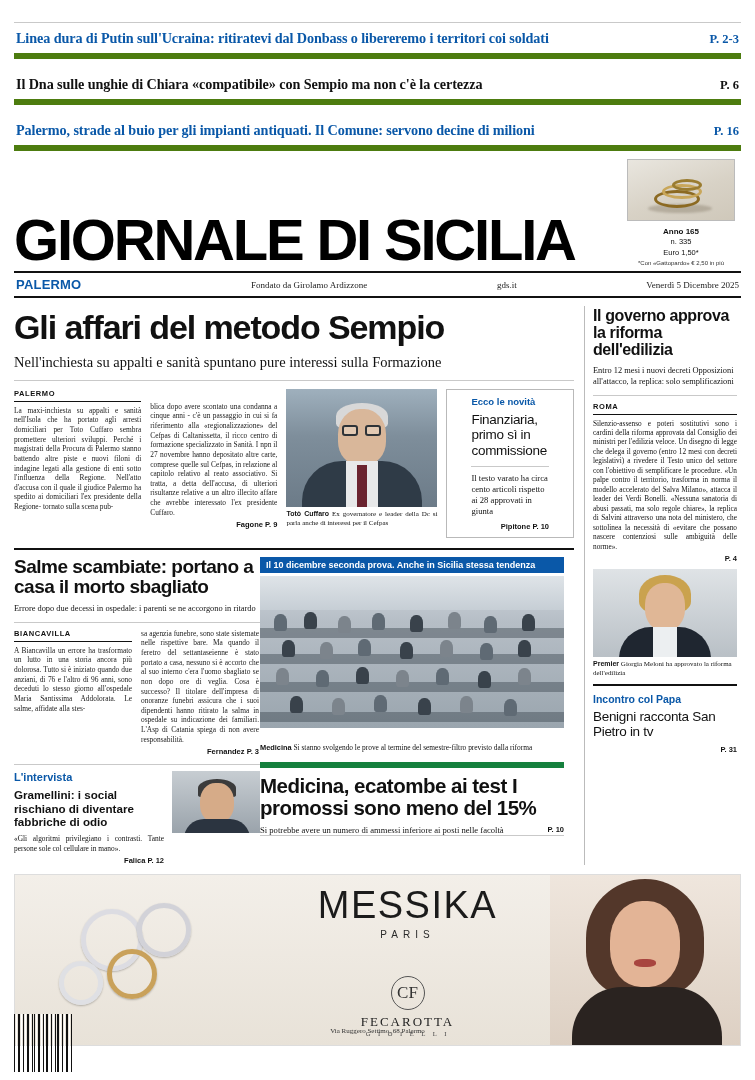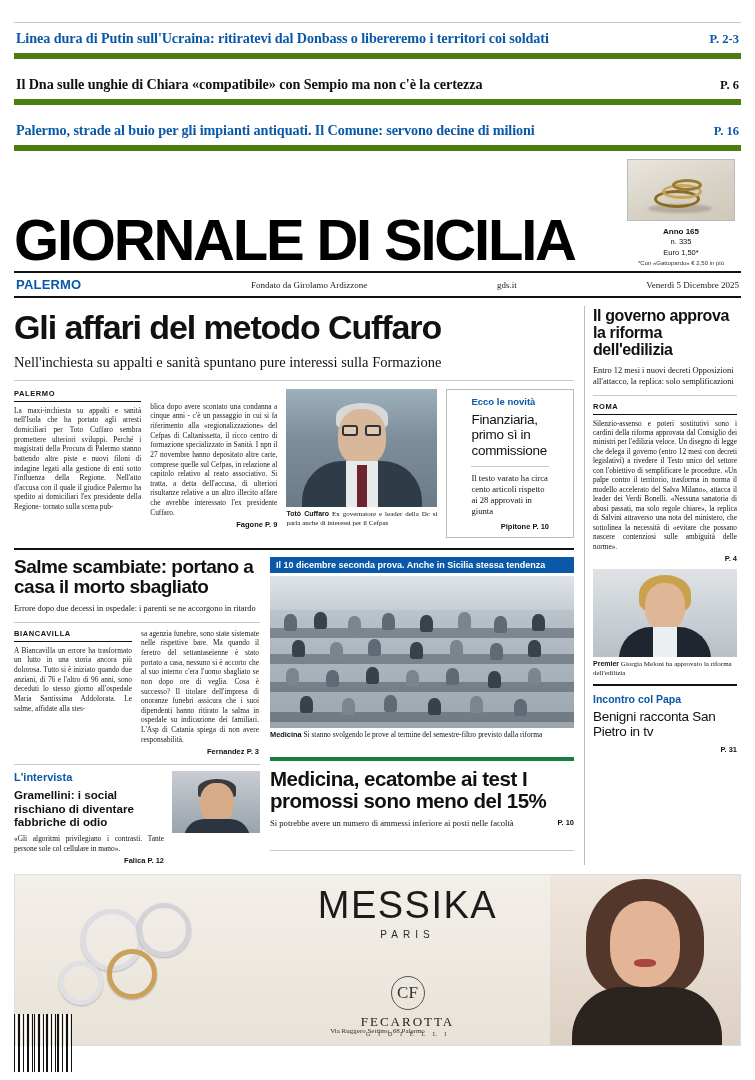--- a/index.html
+++ b/index.html
@@ -254,21 +254,21 @@
     font-family: "Liberation Sans", sans-serif;
     font-weight: bold;
     font-size: 7.5px;
     text-align: right;
     margin-top: 4px;
   }
 
   
   .mid {
     display: flex;
-    gap: 10px;
+    gap: 0;
     margin-top: 10px;
     border-top: 2px solid #111;
     padding-top: 7px;
   }
   .mid-left { width: 246px; }
   .mid-right { width: 304px; }
 
   .sec-title {
     font-family: "Liberation Sans", sans-serif;
     font-weight: bold;
@@ -315,42 +315,42 @@
   .photo-lecture .person.l { background:#5f6a74; }
   .photo-lecture .person.d { background:#39424b; }
   .photo-lecture .person.t { background:#7c848c; }
   .photo-lecture .wall {
     position:absolute; top:0; left:0; width:100%; height:34px;
     background: linear-gradient(180deg,#dfe4e8,#c6ced5);
   }
   .cap-under {
     font-family: "Liberation Serif", serif;
     font-size: 7.4px;
-    margin-top: 2px;
-    padding-bottom: 18px;
-    border-bottom: 4px solid #15803d;
+    margin-top: 15px;
+    padding-bottom: 10px;
+    border-bottom: 6px solid #15803d;
   }
   .cap-under b { font-family:"Liberation Sans",sans-serif; }
   .mid-headline {
     font-family: "Liberation Sans", sans-serif;
     font-weight: bold;
     font-size: 20.5px;
     line-height: 1.08;
     letter-spacing: -0.5px;
     margin-top: 7px;
   }
   .mid-dek {
     font-family: "Liberation Serif", serif;
     font-size: 8.6px;
     margin-top: 6px;
     display: flex;
     justify-content: space-between;
     align-items: flex-start;
     border-bottom: 1px solid #c9c9c9;
-    padding-bottom: 22px;
+    padding-bottom: 0;
   }
   .mid-dek .pg { font-family:"Liberation Sans",sans-serif; font-weight:bold; font-size:7.5px; }
 
   
   .interview {
     margin-top: 8px;
     border-top: 1px solid #c9c9c9;
     padding-top: 6px;
     display: flex;
     gap: 8px;
@@ -598,21 +598,21 @@
     <span class="founded">Fondato da Girolamo Ardizzone</span>
     <span class="site">gds.it</span>
     <span class="date">Venerdì 5 Dicembre 2025</span>
   </div>
 
   <div class="content">
 
     <div class="left-col">
 
       <div>
-        <h1 class="lead-title">Gli affari del metodo Cuffaro</h1>
+        <h1 class="lead-title">Gli affari del metodo Sempio</h1>
         <div class="lead-sub">Nell'inchiesta su appalti e sanità spuntano pure interessi sulla Formazione</div>
 
         <div class="lead-body">
           <div class="lead-c1">
             <div class="kicker">PALERMO</div>
             <div class="col-text">La maxi-inchiesta su appalti e sanità nell'Isola che ha portato agli arresti domiciliari per Toto Cuffaro sembra promettere ulteriori sviluppi. Perché i magistrati della Procura di Palermo stanno battendo altre piste e nuovi filoni di indagine legati alla gestione di enti sotto l'influenza della Regione. Nell'atto d'accusa con il quale il giudice Palermo ha spedito ai domiciliari l'ex presidente della Regione- tornato sulla scena pub-</div>
           </div>
           <div class="lead-c2">
             <div class="col-text">blica dopo avere scontato una condanna a cinque anni - c'è un passaggio in cui si fa riferimento alla «regionalizzazione» del Cefpas di Caltanissetta, il ricco centro di formazione specializzato in Sanità. I npn il 27 novembre hanno depositato altre carte, comprese quelle sul Cefpas, in relazione al capitolo relativo al reato associativo. Si tratta, a detta dell'accusa, di ulteriori risultanze relative a un altro illecito affare che avrebbe interessato l'ex presidente Cuffaro.</div>
             <div class="byline">

